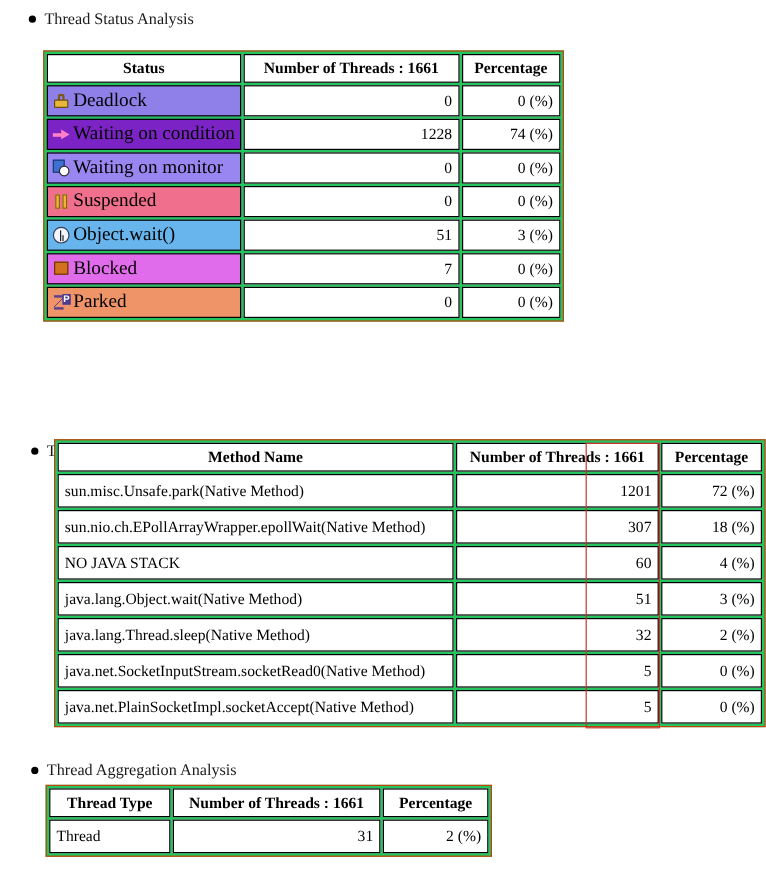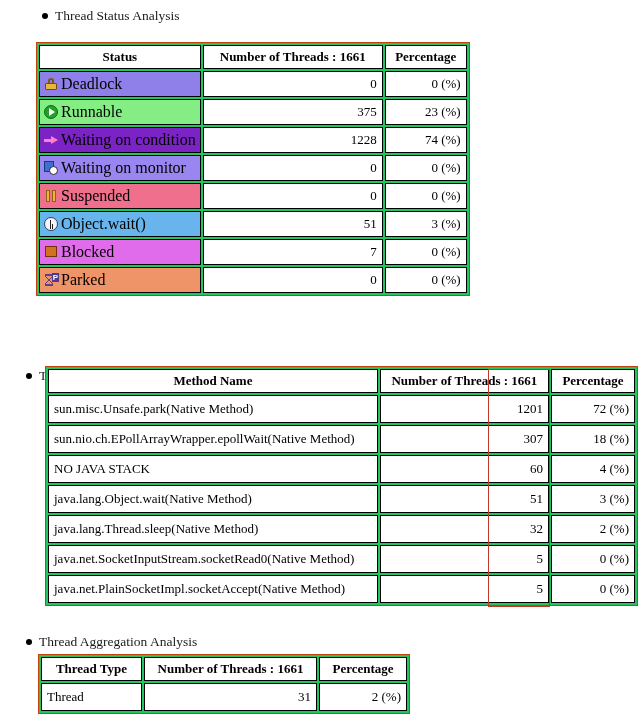--- a/index.html
+++ b/index.html
@@ -273,21 +273,21 @@
     left: 488px;
     top: 369px;
     width: 62px;
     height: 238px;
     border: 1px solid #c0392b;
     box-sizing: border-box;
     pointer-events: none;
   }
 
   
-  #h-status { left: 42px; top: 8px; }
+  #h-status { left: 24px; top: 8px; }
   #h-method { left: 26px; top: 347px; margin-top: 21px; }
   #h-agg    { left: 26px; top: 634px; }
 </style>
 </head>
 <body>
 
 <div class="section heading" id="h-status">
   <span class="bullet"></span>
   <span>Thread Status Analysis</span>
 </div>
@@ -305,30 +305,20 @@
       <td class="status-cell" style="background:#8f7fe8">
         <span class="status-inner">
           <span class="ico ico-lock"></span>
           <span class="status-label">Deadlock</span>
         </span>
       </td>
       <td class="num">0</td>
       <td class="pct">0 (%)</td>
     </tr>
     <tr>
-      <td class="status-cell" style="background:#84ee84">
-        <span class="status-inner">
-          <span class="ico ico-play"></span>
-          <span class="status-label">Runnable</span>
-        </span>
-      </td>
-      <td class="num">375</td>
-      <td class="pct">23 (%)</td>
-    </tr>
-    <tr>
       <td class="status-cell" style="background:#7b23c4">
         <span class="status-inner">
           <span class="ico ico-arrow"></span>
           <span class="status-label">Waiting on condition</span>
         </span>
       </td>
       <td class="num">1228</td>
       <td class="pct">74 (%)</td>
     </tr>
     <tr>

